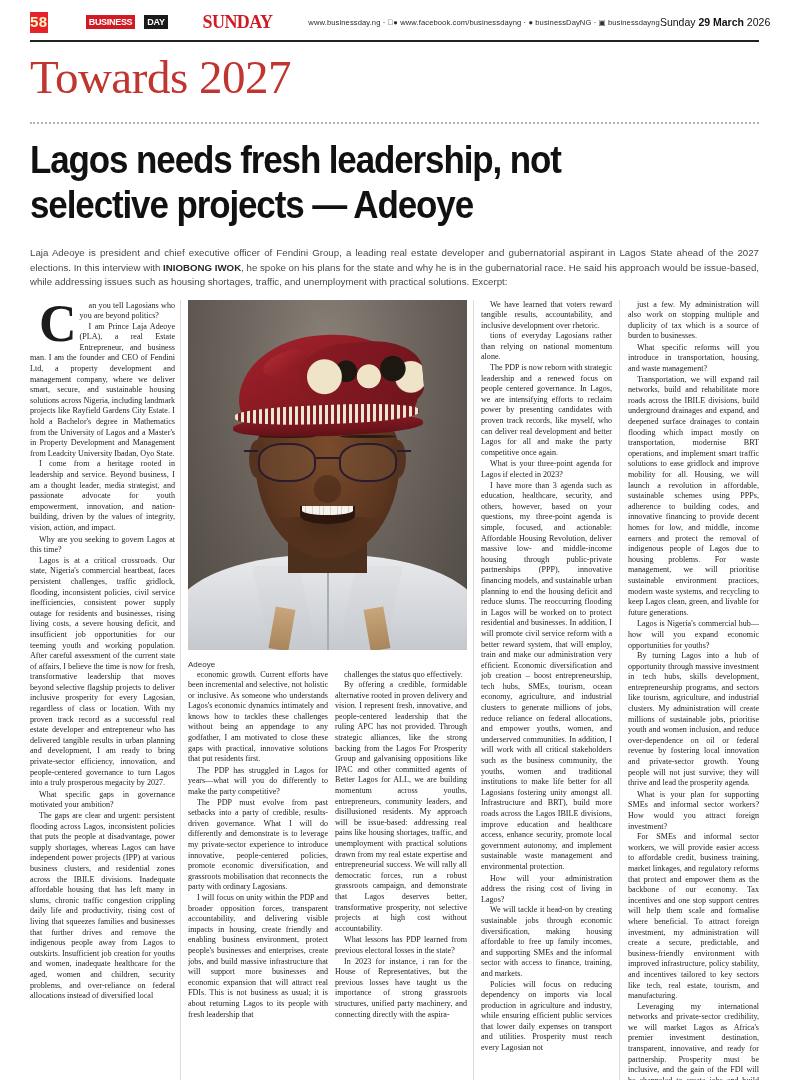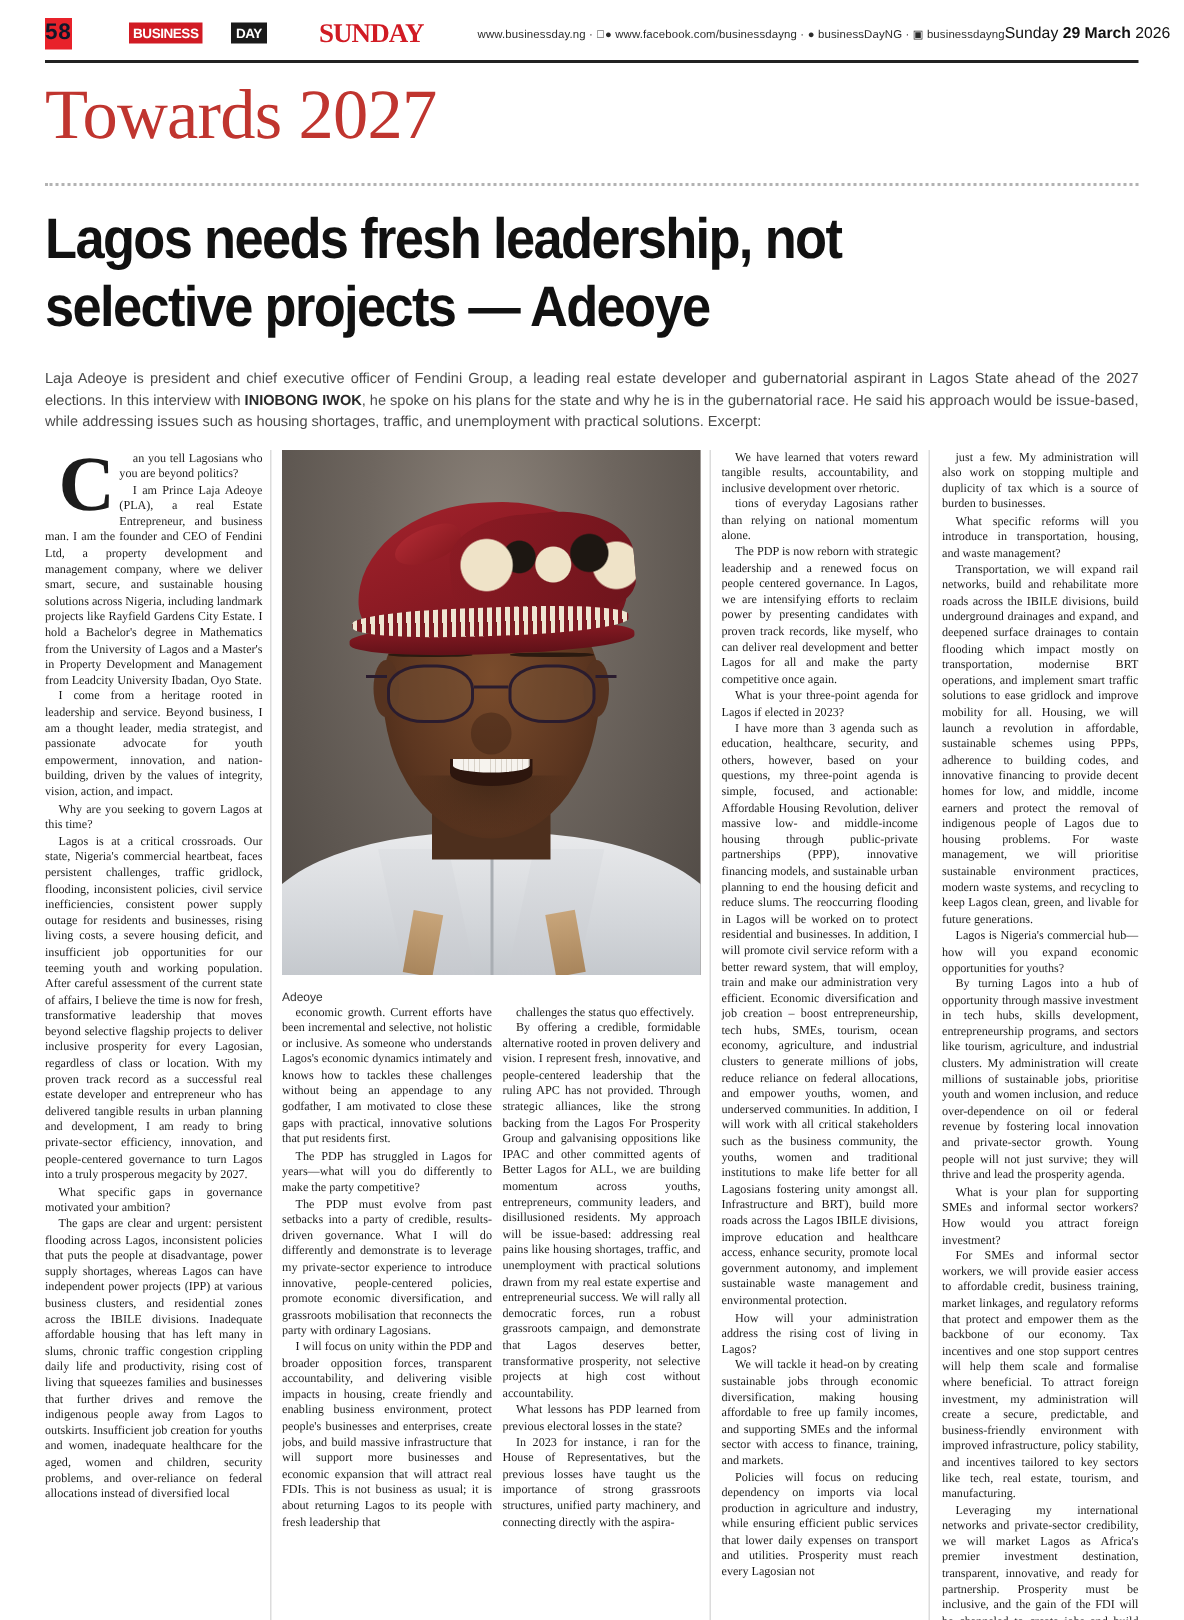--- a/index.html
+++ b/index.html
@@ -8,35 +8,35 @@
     background: #ffffff;
     font-family: "Liberation Serif", serif;
     color: #111;
     overflow: hidden;
   }
   .page { position: relative; width: 789px; height: 1080px; padding: 0 30px; }
 
   
   .masthead { display: flex; align-items: center; height: 34px; padding-top: 10px; }
   .folio {
-    background: #e8222a; color: #0f172a; font-family: "Liberation Sans", sans-serif;
+    background: #e8222a; color: #fef9c3; font-family: "Liberation Sans", sans-serif;
     font-weight: bold; font-size: 15px; line-height: 20px;
     width: 60px; height: 21px; text-align: center; letter-spacing: .5px;
   }
   .logo-wrap { display: flex; align-items: center; margin-left: 38px; gap: 31px; }
   .logo-bd {
     display: flex; align-items: stretch; height: 14px;
     font-family: "Liberation Sans", sans-serif; font-weight: bold; font-size: 9.5px;
   }
   .logo-business {
     background: #d11b24; color: #fff; padding: 1px 3px 0 3px;
     letter-spacing: -.3px; line-height: 13px; font-size: 9px;
   }
   .logo-day {
-    background: #1a1a1a; color: #fff; padding: 1px 3px 0 3px; margin-left: 19px;
+    background: #1a1a1a; color: #fff; padding: 1px 3px 0 3px; margin-left: 9px;
     letter-spacing: -.3px; line-height: 13px; font-size: 9px;
   }
   .logo-sunday {
     color: #d11b24; font-family: "Liberation Serif", serif; font-weight: bold;
     font-size: 18px; line-height: 15px; margin-left: 4px; letter-spacing: -.6px;
   }
   .urlbar {
     margin-left: 36px; font-family: "Liberation Sans", sans-serif;
     font-size: 7.6px; color: #2b2b2b; letter-spacing: .1px; white-space: nowrap;
   }

